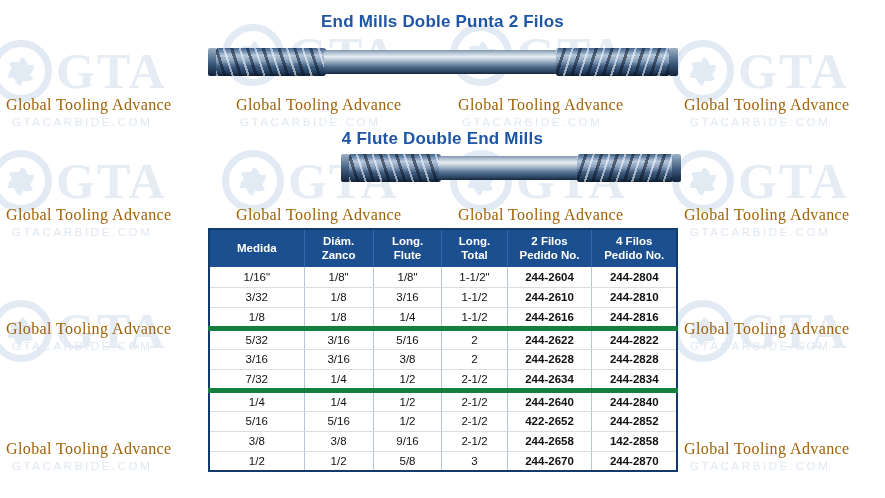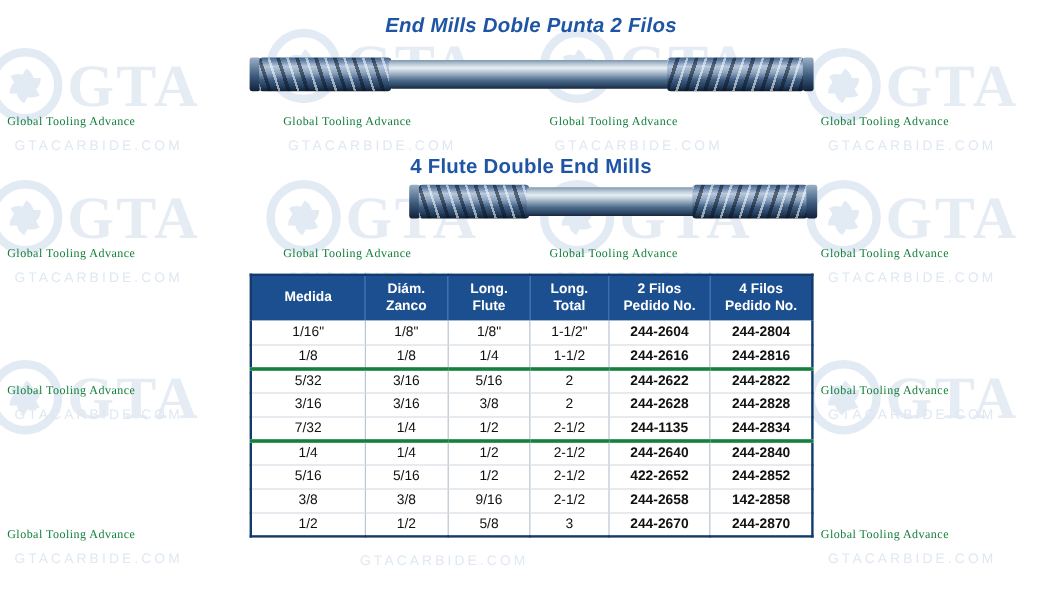--- a/index.html
+++ b/index.html
@@ -54,22 +54,22 @@
     font-family: "Liberation Serif", serif;
     font-size: 50px;
     letter-spacing: 2px;
     color: #e6ecf4;
     font-weight: bold;
     margin-left: 4px;
   }
   .wm-sub {
     position: absolute;
     font-family: "Liberation Serif", serif;
-    font-size: 10px;
-    color: #15803d;
+    font-size: 16px;
+    color: #a16207;
     letter-spacing: 0.4px;
     white-space: nowrap;
   }
   .wm-dom {
     position: absolute;
     font-family: "Liberation Sans", sans-serif;
     font-size: 11.5px;
     color: #dfe8f2;
     letter-spacing: 2.6px;
     white-space: nowrap;
@@ -80,21 +80,21 @@
 
   .title {
     position: absolute;
     width: 100%;
     text-align: center;
     font-size: 17px;
     font-weight: bold;
     color: #1f55a5;
     letter-spacing: 0.2px;
   }
-  #title-es { top: 12px; font-style: italic; }
+  #title-es { top: 12px; }
   #title-en { top: 129px; }
 
   
   .mill {
     position: absolute;
     height: 56px;
   }
   #mill-2flute { left: 208px; top: 34px; width: 470px; }
   #mill-4flute { left: 341px; top: 140px; width: 340px; }
 
@@ -180,21 +180,21 @@
   #spec-table th:last-child { border-right: none; }
   #spec-table td {
     text-align: center;
     padding: 3px 2px;
     border-right: 1px solid #b9c5d2;
     border-bottom: 1px solid #d7dee6;
     font-size: 11.5px;
     height: 20px;
   }
   #spec-table td:last-child { border-right: none; }
-  #spec-table tr.groupstart td { border-top: 3px solid #15803d; }
+  #spec-table tr.groupstart td { border-top: 5px solid #15803d; }
   #spec-table td.code { font-weight: bold; }
   #spec-table tbody tr:last-child td { border-bottom: none; }
   .col-w1 { width: 100px; margin-top: 25px; }
   .col-w2 { width: 72px; }
   .col-w3 { width: 72px; }
   .col-w4 { width: 68px; }
   .col-w5 { width: 89px; }
   .col-w6 { width: 89px; }
 </style>
 </head>
@@ -391,20 +391,28 @@
     <tbody>
       <tr>
         <td>1/16"</td>
         <td>1/8"</td>
         <td>1/8"</td>
         <td>1-1/2"</td>
         <td class="code">244-2604</td>
         <td class="code">244-2804</td>
       </tr>
       <tr>
+        <td>3/32</td>
+        <td>1/8</td>
+        <td>3/16</td>
+        <td>1-1/2</td>
+        <td class="code">244-2610</td>
+        <td class="code">244-2810</td>
+      </tr>
+      <tr>
         <td>1/8</td>
         <td>1/8</td>
         <td>1/4</td>
         <td>1-1/2</td>
         <td class="code">244-2616</td>
         <td class="code">244-2816</td>
       </tr>
       <tr class="groupstart">
         <td>5/32</td>
         <td>3/16</td>
@@ -419,21 +427,21 @@
         <td>3/8</td>
         <td>2</td>
         <td class="code">244-2628</td>
         <td class="code">244-2828</td>
       </tr>
       <tr>
         <td>7/32</td>
         <td>1/4</td>
         <td>1/2</td>
         <td>2-1/2</td>
-        <td class="code">244-1135</td>
+        <td class="code">244-2634</td>
         <td class="code">244-2834</td>
       </tr>
       <tr class="groupstart">
         <td>1/4</td>
         <td>1/4</td>
         <td>1/2</td>
         <td>2-1/2</td>
         <td class="code">244-2640</td>
         <td class="code">244-2840</td>
       </tr>

